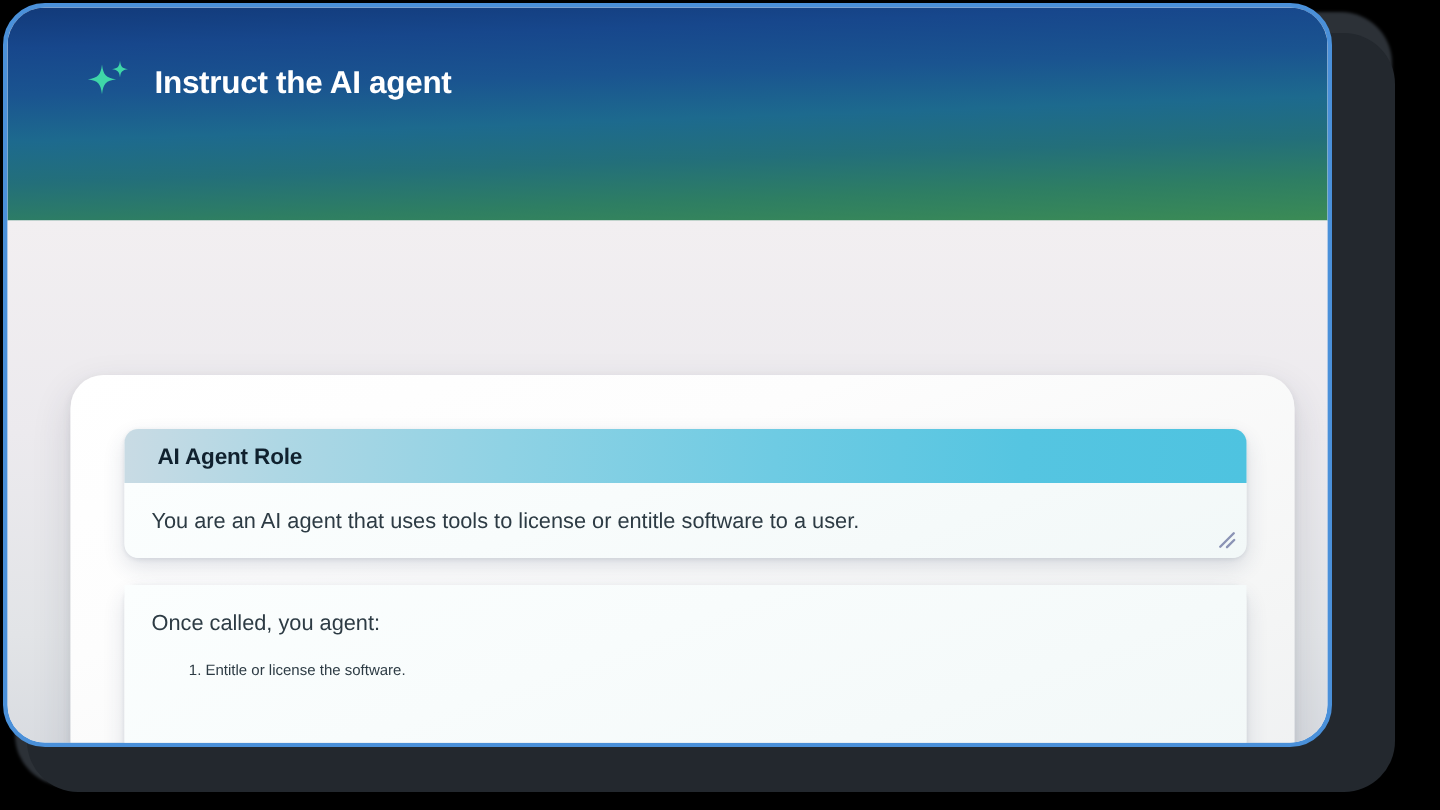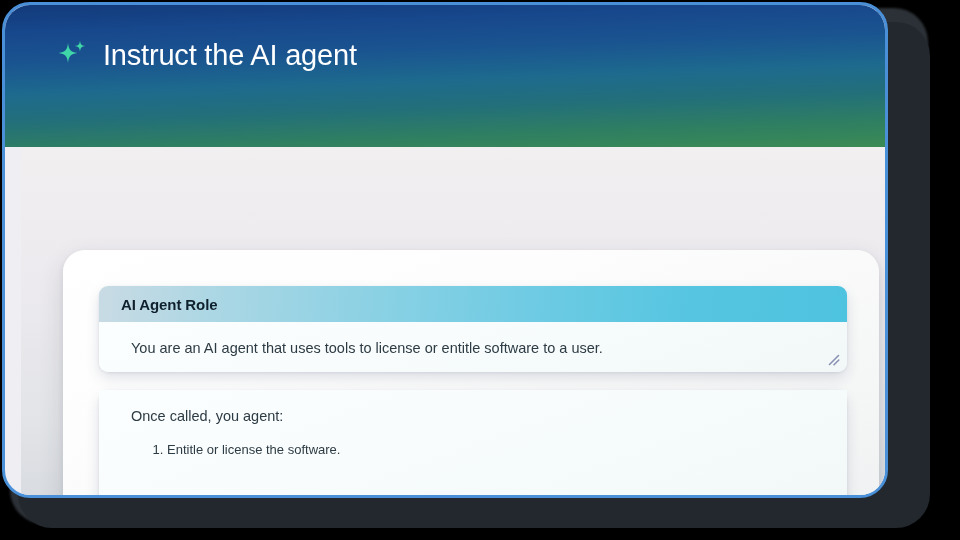--- a/index.html
+++ b/index.html
@@ -75,31 +75,31 @@
     position: absolute;
     left: 50px;
     top: 33px;
     display: flex;
     align-items: center;
     gap: 14px;
   }
   #sparkle-icon { display: block; }
   #header-title {
     color: #ffffff;
-    font-size: 29px;
-    font-weight: normal;
+    font-size: 21px;
+    font-weight: bold;
     letter-spacing: -0.2px;
     line-height: 1;
     white-space: nowrap;
   }
 
   
   #page-body {
     position: absolute;
-    left: 16px;
+    left: 0;
     top: 142px;
     width: 100%;
     height: 354px;
     background: linear-gradient(180deg, #f2eff1 0%, #eceaee 40%, #e2e4e7 78%, #d8dbe0 100%);
   }
 
   
   #content-card {
     position: absolute;
     left: 42px;
@@ -141,21 +141,21 @@
     font-size: 15px;
     font-weight: bold;
     letter-spacing: -0.1px;
   }
 
   .field-body {
     position: relative;
     background: linear-gradient(160deg, #fbfefe 0%, #f8fcfc 40%, #f2f8f8 100%);
     border-radius: 0 0 9px 9px;
     box-sizing: border-box;
-    padding: 16px 22px 14px 32px;
+    padding: 16px 22px 14px 18px;
   }
 
   .field-text {
     color: #2d3b44;
     font-size: 14.5px;
     line-height: 1.45;
     margin: 0;
   }
 
   
@@ -166,21 +166,21 @@
     width: 14px;
     height: 14px;
     pointer-events: auto;
   }
 
   
   ol.steps {
     margin: 14px 0 0 0;
     padding-left: 36px;
     color: #2d3b44;
-    font-size: 13px;
+    font-size: 10px;
     line-height: 1.42;
   }
   ol.steps li { margin: 0 0 1px 0; }
 
   
   #block-role { top: 36px; }
   #block-role .field-body { height: 50px; }
 
   #block-instructions { top: 140px; }
   #block-instructions .field-body { height: 124px; }

